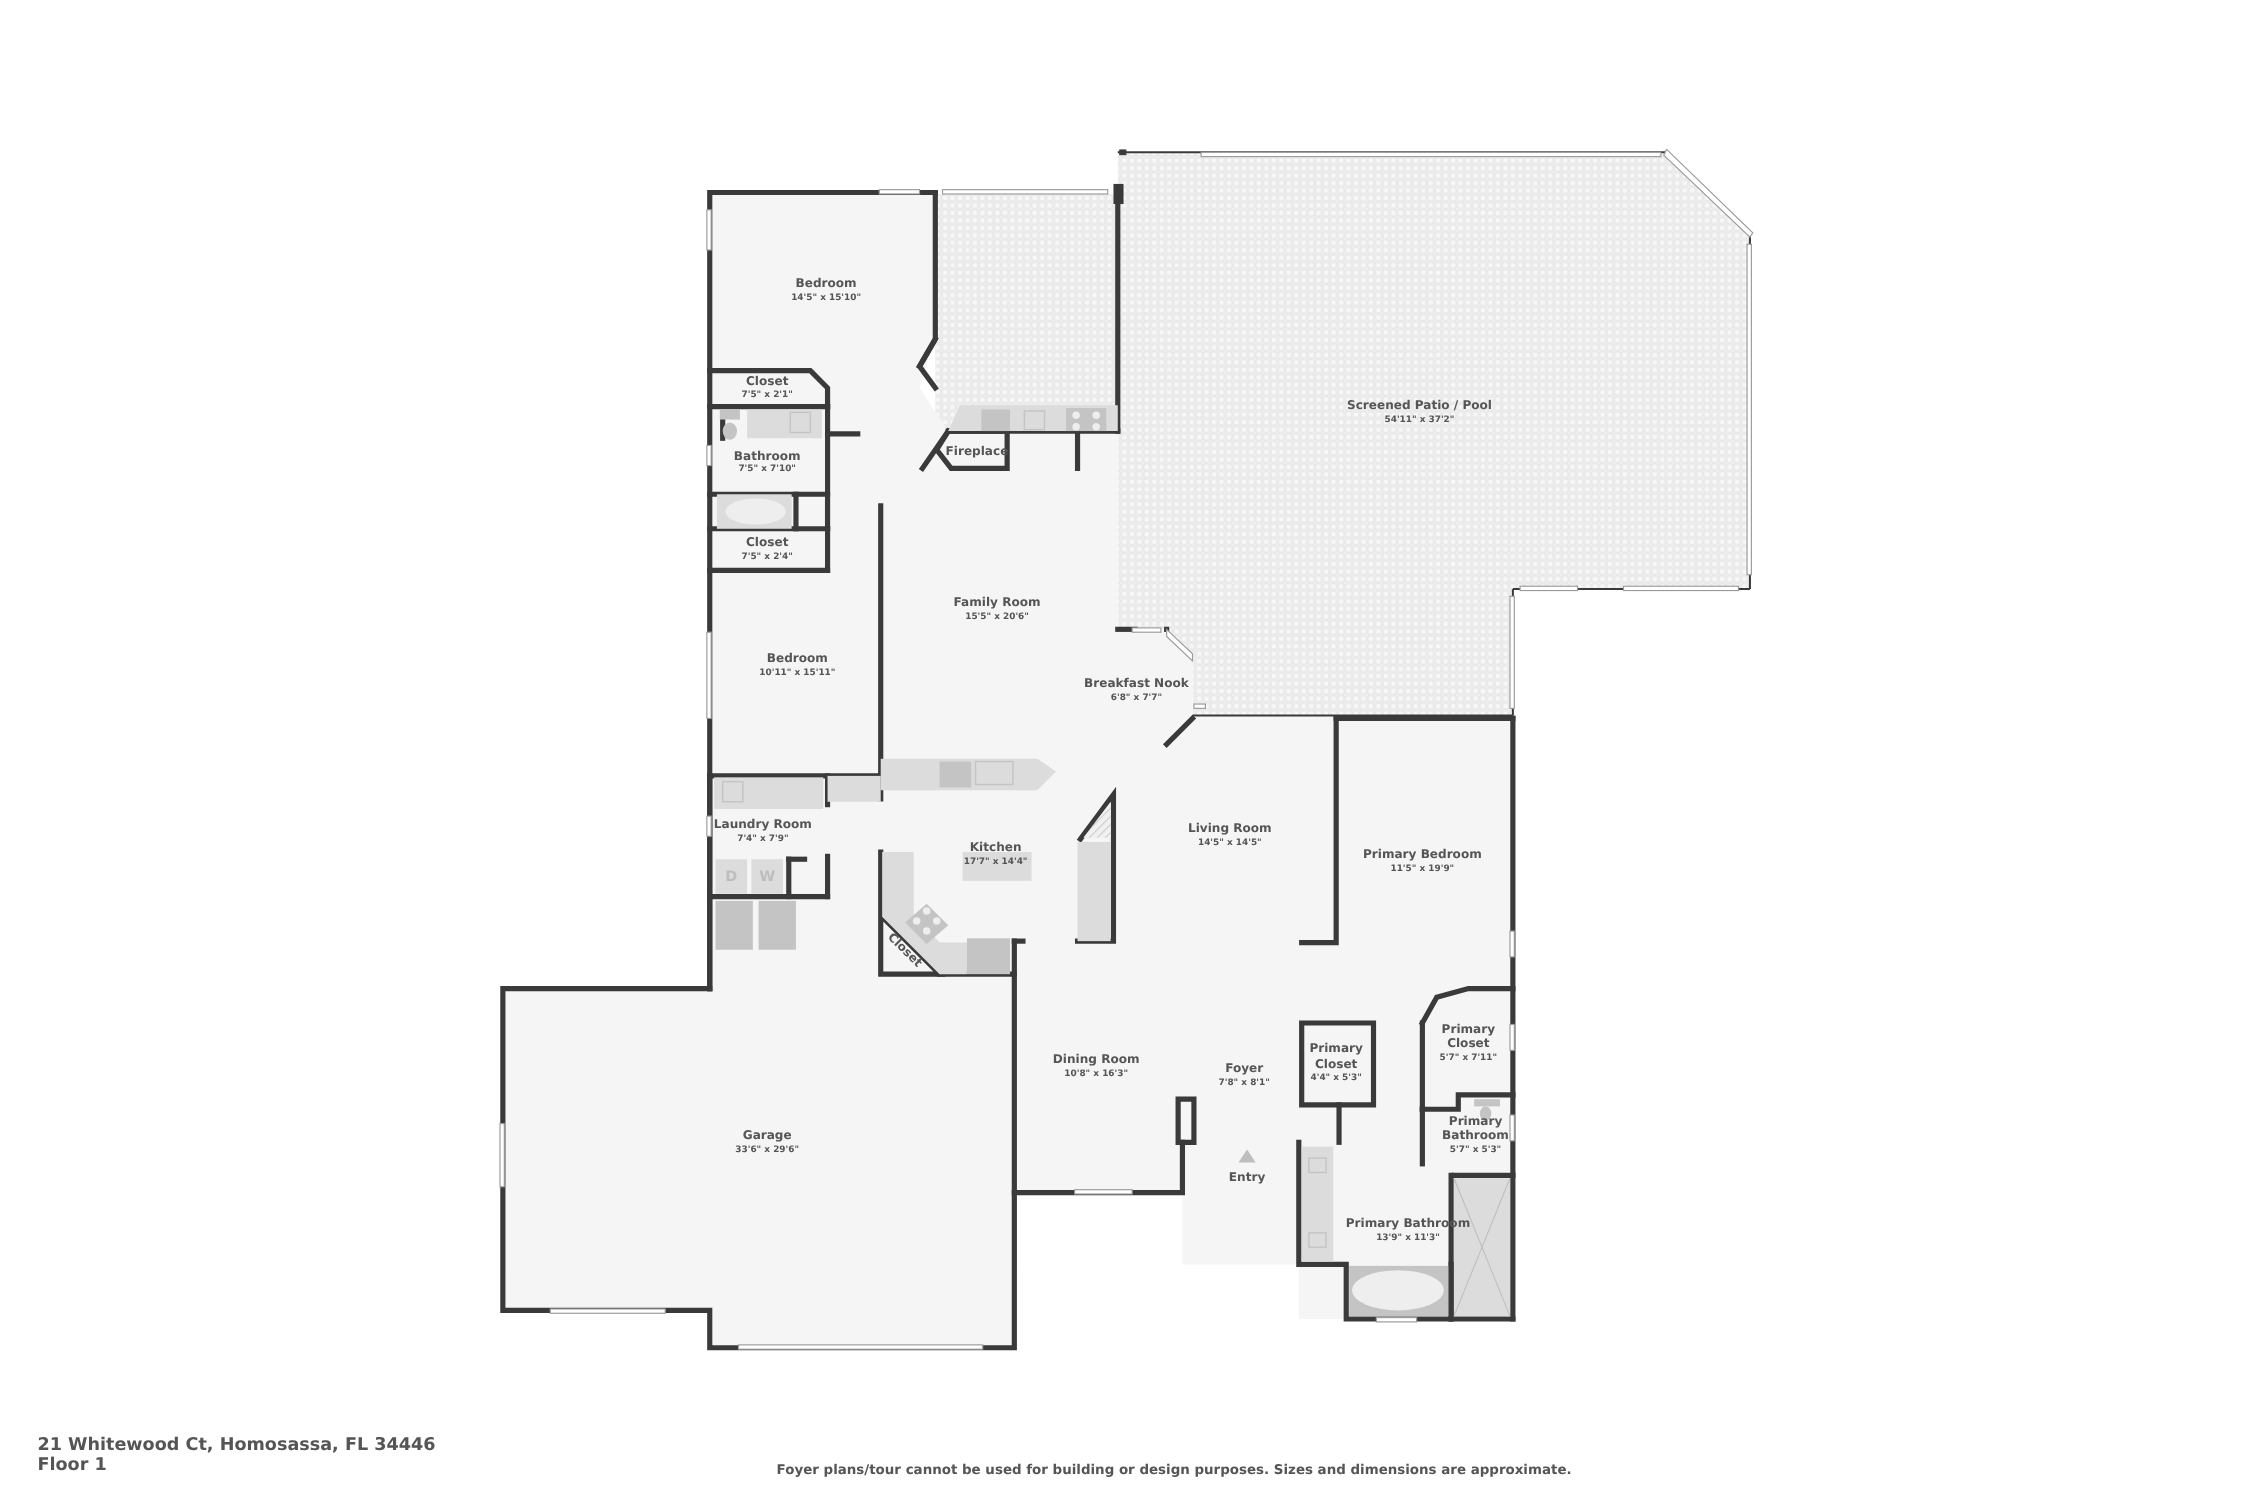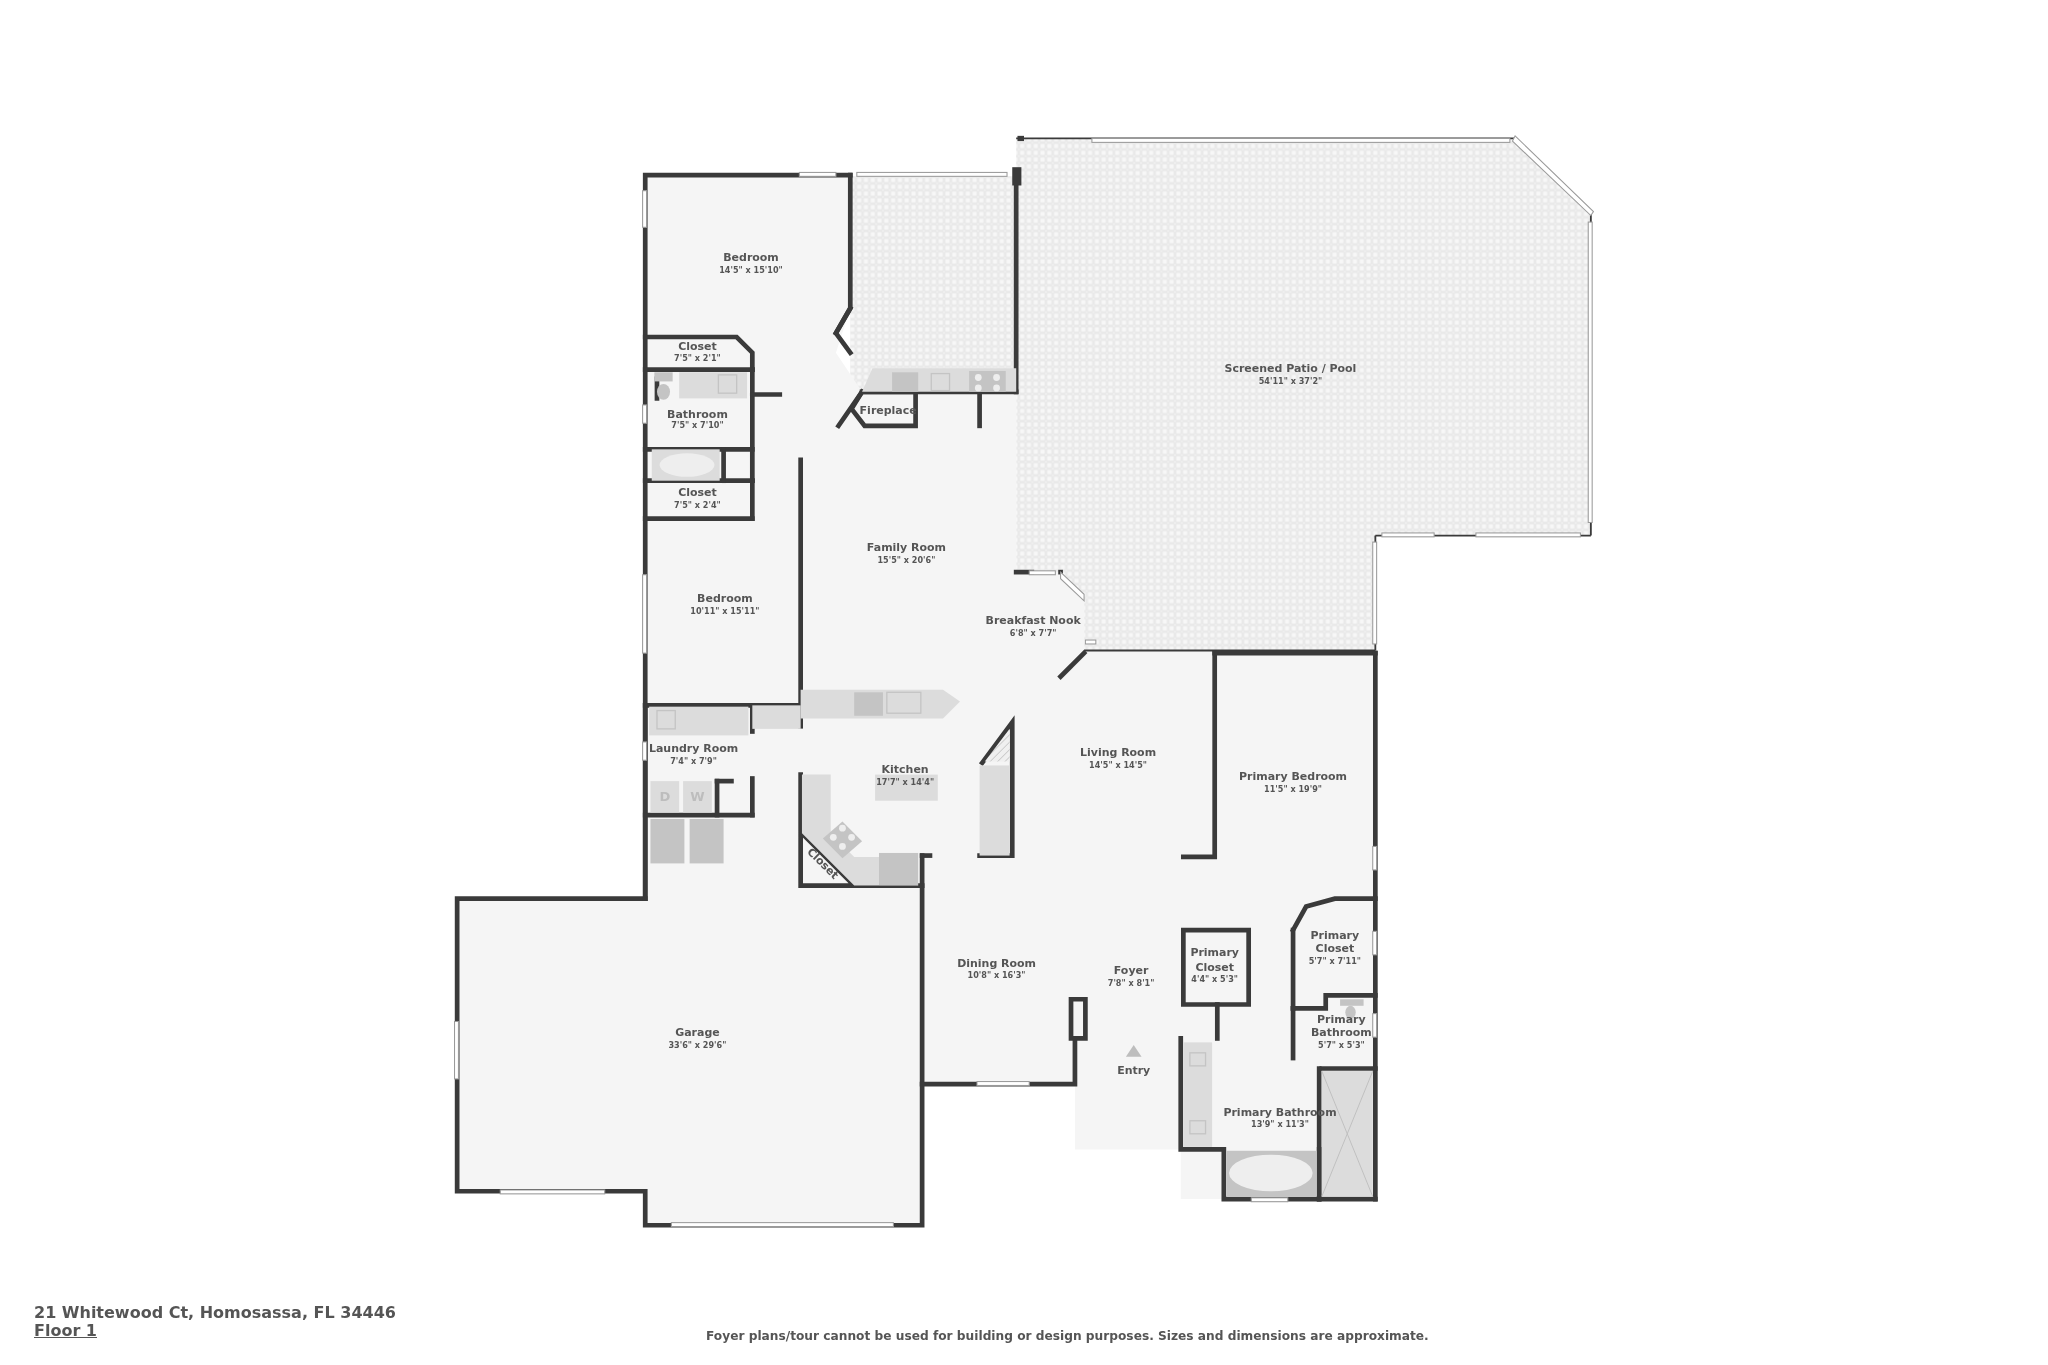--- a/index.html
+++ b/index.html
@@ -7,21 +7,21 @@
   #plan { position:absolute; left:0; top:0; width:2048px; height:1365px; }
   .room-name { font-family:"DejaVu Sans", sans-serif; font-weight:bold; fill:#555555; font-size:8.4px; text-anchor:middle; }
   .room-dim { font-family:"DejaVu Sans", sans-serif; font-weight:bold; fill:#555555; font-size:6.2px; text-anchor:middle; }
   .wall { fill:none; stroke:#3a3a3a; stroke-width:3.6; stroke-linejoin:miter; stroke-linecap:square; }
   .thin { fill:none; stroke:#3a3a3a; stroke-width:1.4; }
   .win { fill:#ffffff; stroke:#9a9a9a; stroke-width:0.8; }
   .fixture { fill:#dcdcdc; }
   .fixture-d { fill:#c4c4c4; }
   .footer-text { position:absolute; font-family:"DejaVu Sans", sans-serif; font-weight:bold; color:#555555; }
   #address { left:34px; top:1287px; font-size:16px;margin-top:16px; }
-  #floor { left:34px; top:1321px; font-size:16px;text-decoration:underline; }
+  #floor { left:34px; top:1321px; font-size:16px; }
   #disclaimer { left:706px; top:1329px; font-size:12.2px; }
 </style>
 </head>
 <body>
 
 <svg id="plan" viewBox="0 0 1568 1045" preserveAspectRatio="none" xmlns="http://www.w3.org/2000/svg">
   <defs>
     <pattern id="tiles" width="5.2" height="5.2" patternUnits="userSpaceOnUse">
       <rect width="5.2" height="5.2" fill="#f7f7f7"></rect>
       <rect x="0.6" y="0.6" width="4" height="4" fill="none" stroke="#e3e3e3" stroke-width="0.7"></rect>

